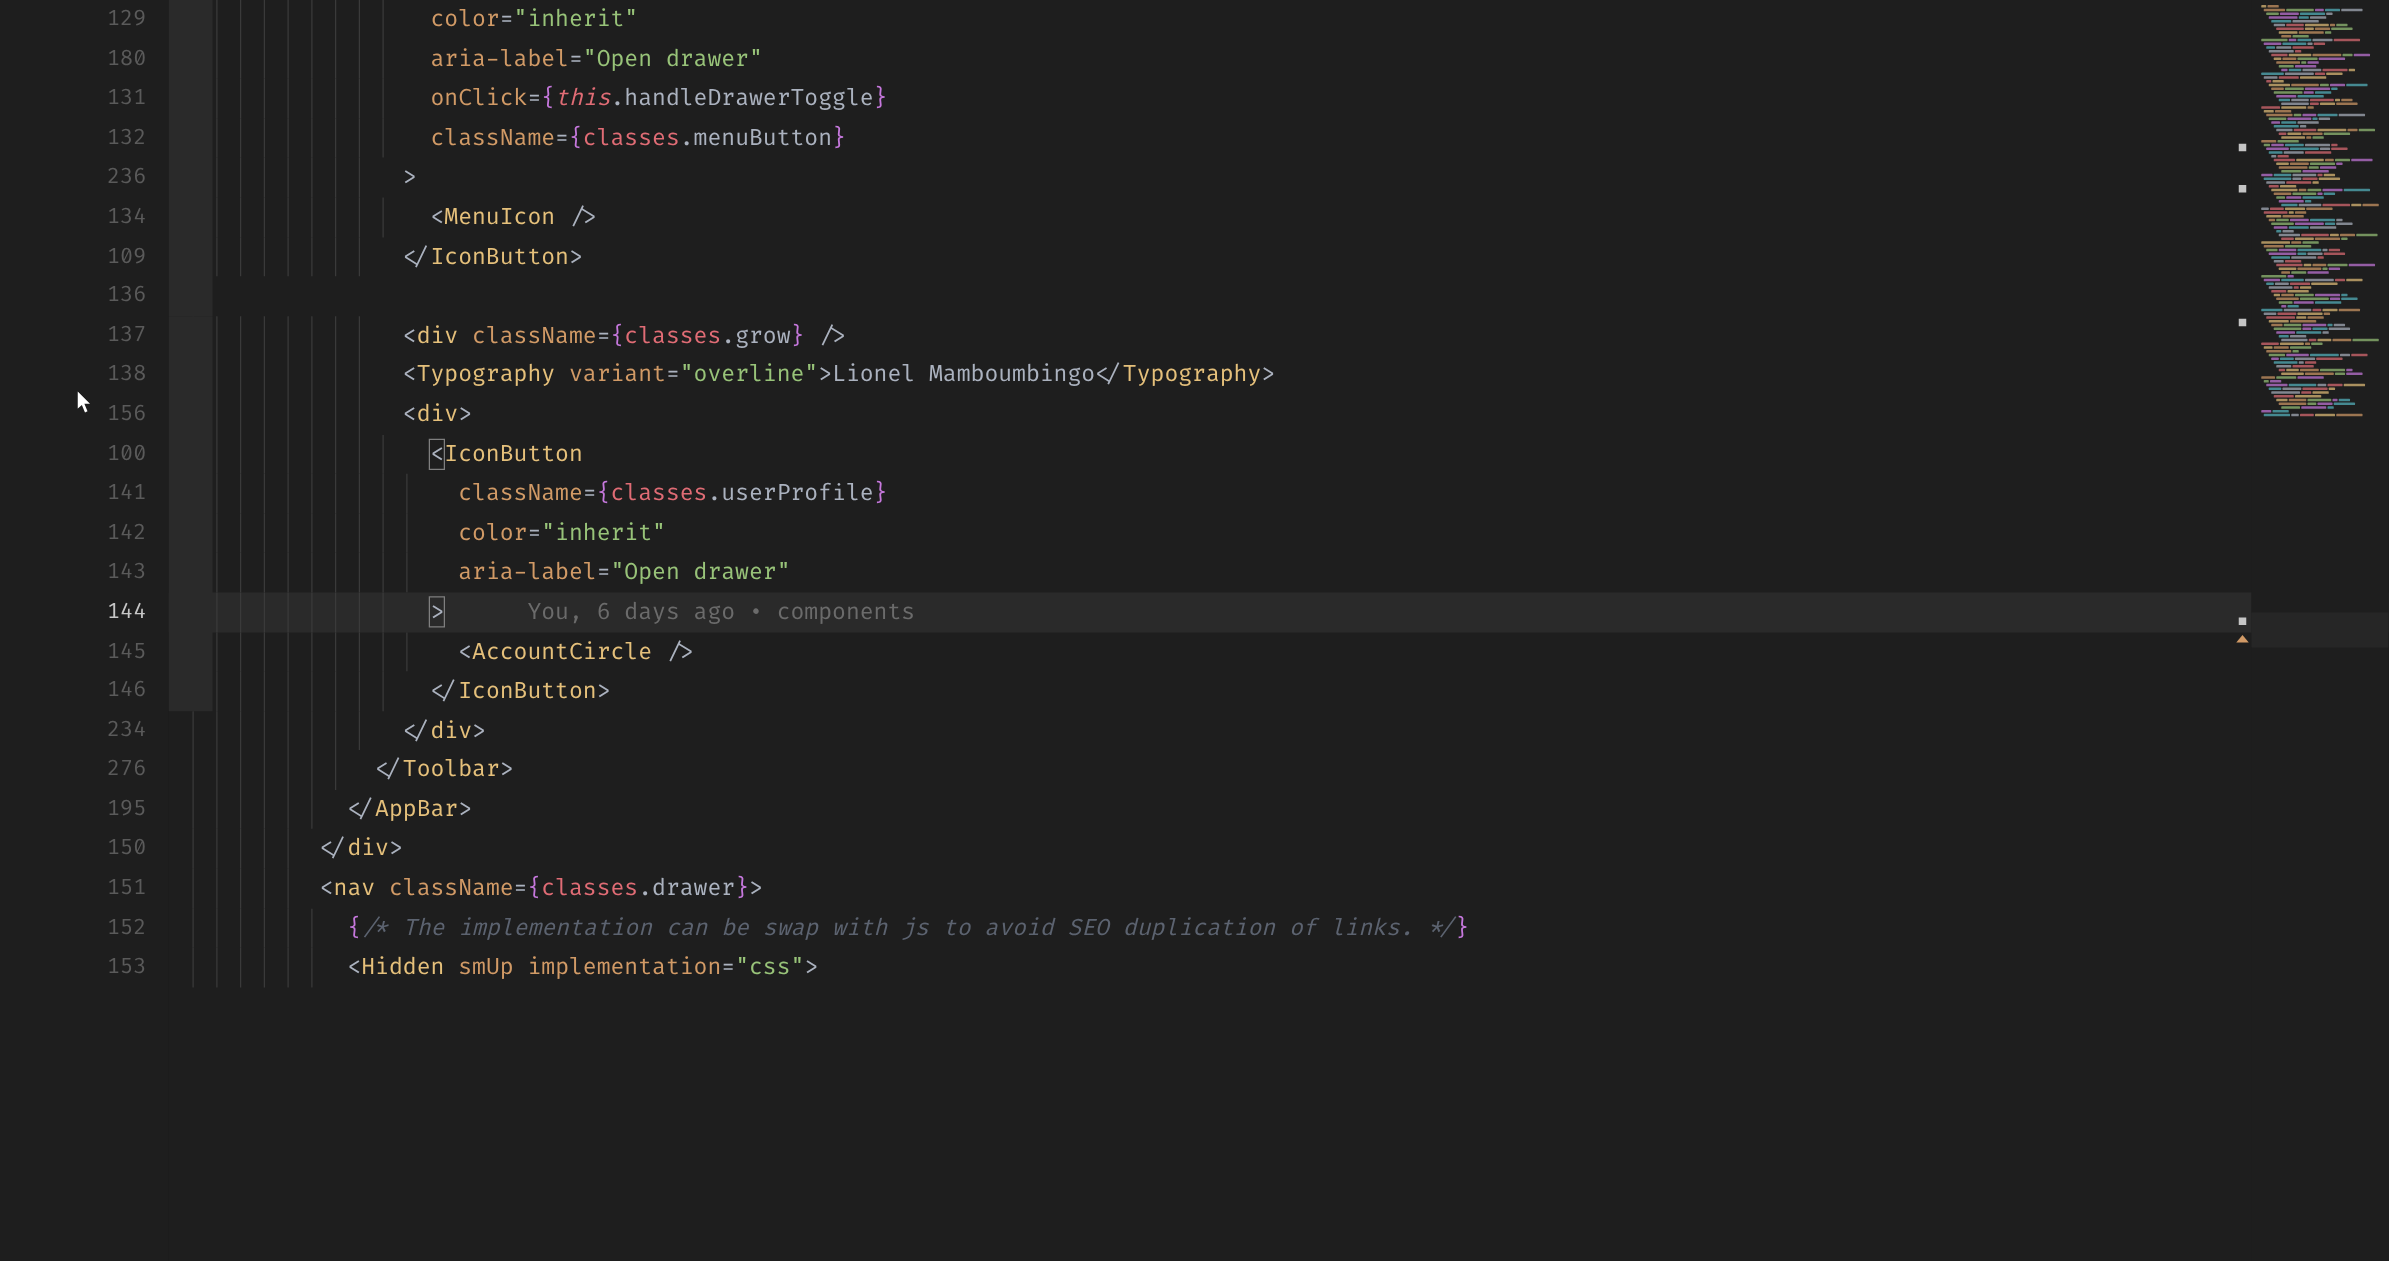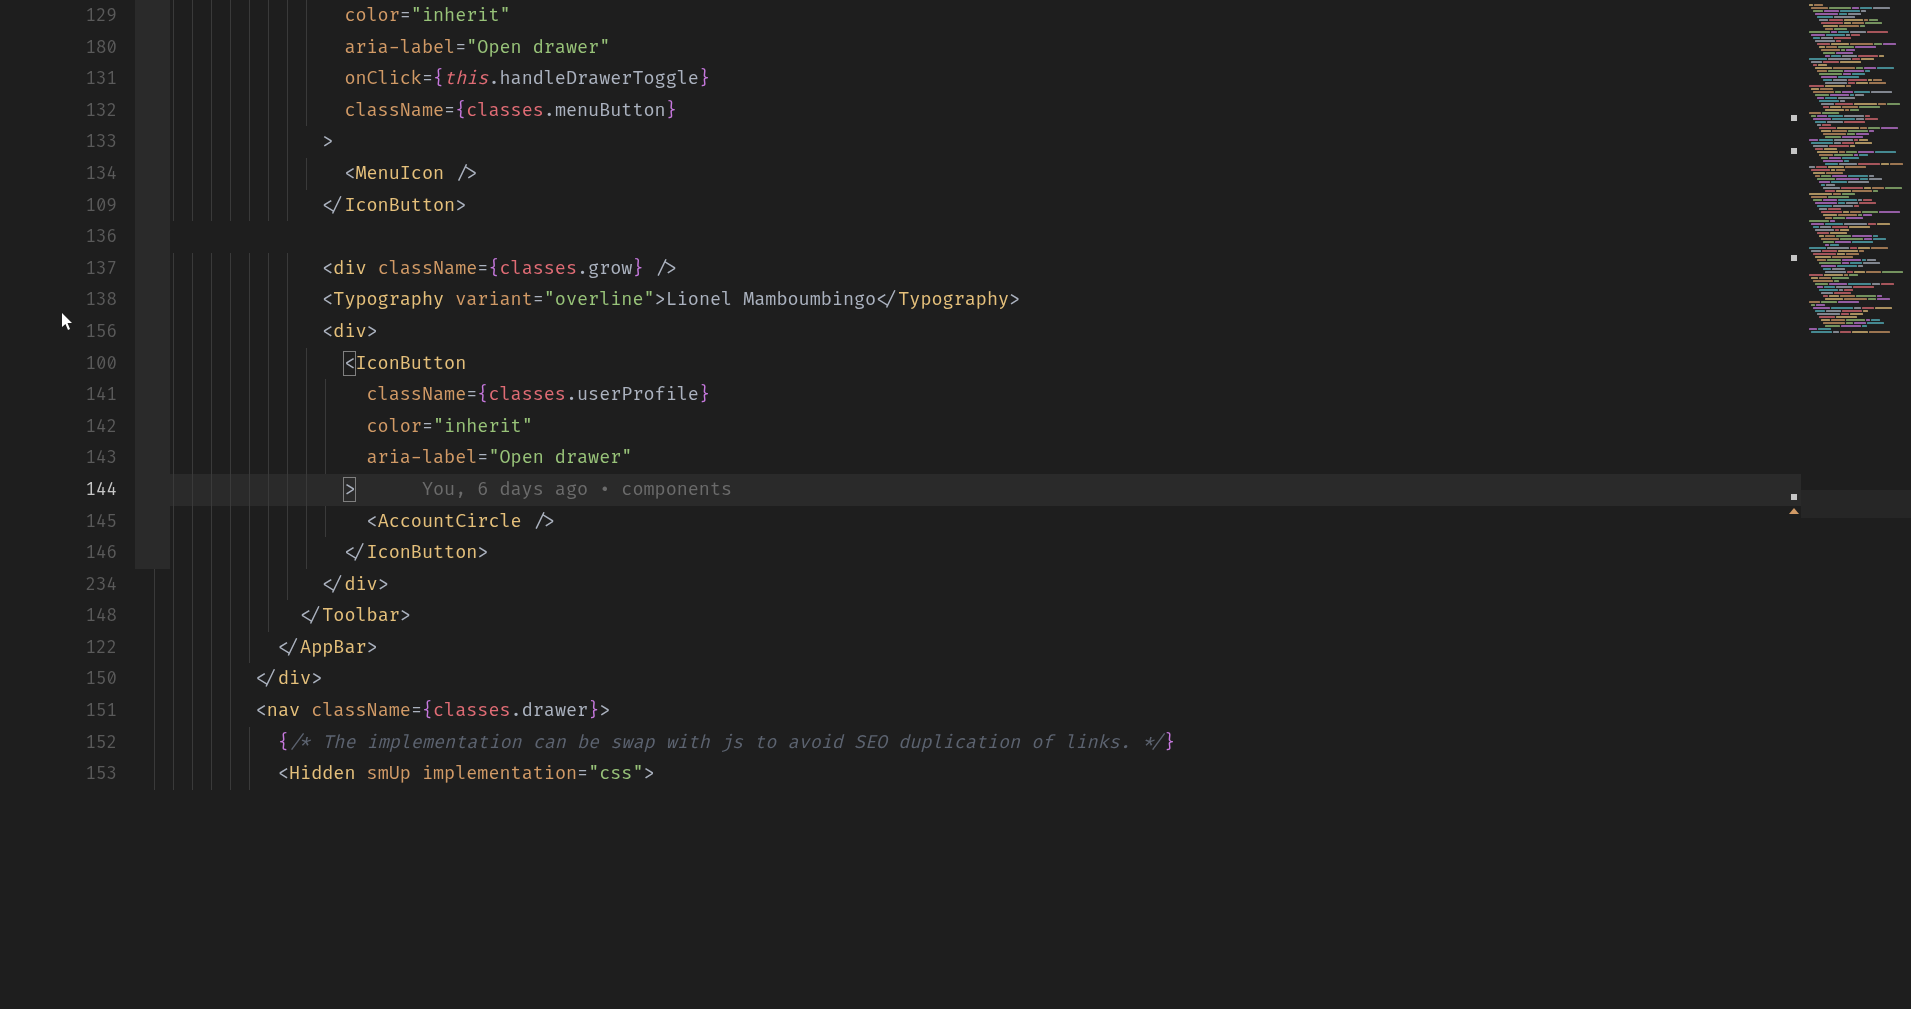--- a/index.html
+++ b/index.html
@@ -149,37 +149,37 @@
 </style>
 </head>
 <body>
 
 <div class="editor">
   <div class="gutter" id="gutter">
       <div class="ln">129</div>
       <div class="ln">180</div>
       <div class="ln">131</div>
       <div class="ln">132</div>
-      <div class="ln">133</div>
+      <div class="ln">236</div>
       <div class="ln">134</div>
       <div class="ln">109</div>
       <div class="ln">136</div>
       <div class="ln">137</div>
       <div class="ln">138</div>
       <div class="ln">156</div>
       <div class="ln">100</div>
       <div class="ln">141</div>
       <div class="ln">142</div>
       <div class="ln">143</div>
       <div class="ln current">144</div>
       <div class="ln">145</div>
       <div class="ln">146</div>
       <div class="ln">234</div>
-      <div class="ln">148</div>
-      <div class="ln">122</div>
+      <div class="ln">276</div>
+      <div class="ln">195</div>
       <div class="ln">150</div>
       <div class="ln">151</div>
       <div class="ln">152</div>
       <div class="ln">153</div>
     </div>
   <div class="code-area" id="code">
       <div class="line"><div class="indent-guide" style="left: 19px;"></div><div class="indent-guide" style="left: 38px;"></div><div class="indent-guide" style="left: 57px;"></div><div class="indent-guide" style="left: 76px;"></div><div class="indent-guide" style="left: 95px;"></div><div class="indent-guide" style="left: 114px;"></div><div class="indent-guide" style="left: 133px;"></div><div class="indent-guide" style="left: 152px;"></div><div class="indent-guide" style="left: 171px;"></div><span>                  </span><span class="tk-attr">color</span><span class="tk-punct">=</span><span class="tk-string">"inherit"</span></div>
       <div class="line"><div class="indent-guide" style="left: 19px;"></div><div class="indent-guide" style="left: 38px;"></div><div class="indent-guide" style="left: 57px;"></div><div class="indent-guide" style="left: 76px;"></div><div class="indent-guide" style="left: 95px;"></div><div class="indent-guide" style="left: 114px;"></div><div class="indent-guide" style="left: 133px;"></div><div class="indent-guide" style="left: 152px;"></div><div class="indent-guide" style="left: 171px;"></div><span>                  </span><span class="tk-attr">aria-label</span><span class="tk-punct">=</span><span class="tk-string">"Open drawer"</span></div>
       <div class="line"><div class="indent-guide" style="left: 19px;"></div><div class="indent-guide" style="left: 38px;"></div><div class="indent-guide" style="left: 57px;"></div><div class="indent-guide" style="left: 76px;"></div><div class="indent-guide" style="left: 95px;"></div><div class="indent-guide" style="left: 114px;"></div><div class="indent-guide" style="left: 133px;"></div><div class="indent-guide" style="left: 152px;"></div><div class="indent-guide" style="left: 171px;"></div><span>                  </span><span class="tk-attr">onClick</span><span class="tk-punct">=</span><span class="tk-brace">{</span><span class="tk-this">this</span><span class="tk-punct">.</span><span class="tk-prop">handleDrawerToggle</span><span class="tk-brace">}</span></div>
       <div class="line"><div class="indent-guide" style="left: 19px;"></div><div class="indent-guide" style="left: 38px;"></div><div class="indent-guide" style="left: 57px;"></div><div class="indent-guide" style="left: 76px;"></div><div class="indent-guide" style="left: 95px;"></div><div class="indent-guide" style="left: 114px;"></div><div class="indent-guide" style="left: 133px;"></div><div class="indent-guide" style="left: 152px;"></div><div class="indent-guide" style="left: 171px;"></div><span>                  </span><span class="tk-attr">className</span><span class="tk-punct">=</span><span class="tk-brace">{</span><span class="tk-var">classes</span><span class="tk-punct">.</span><span class="tk-prop">menuButton</span><span class="tk-brace">}</span></div>

